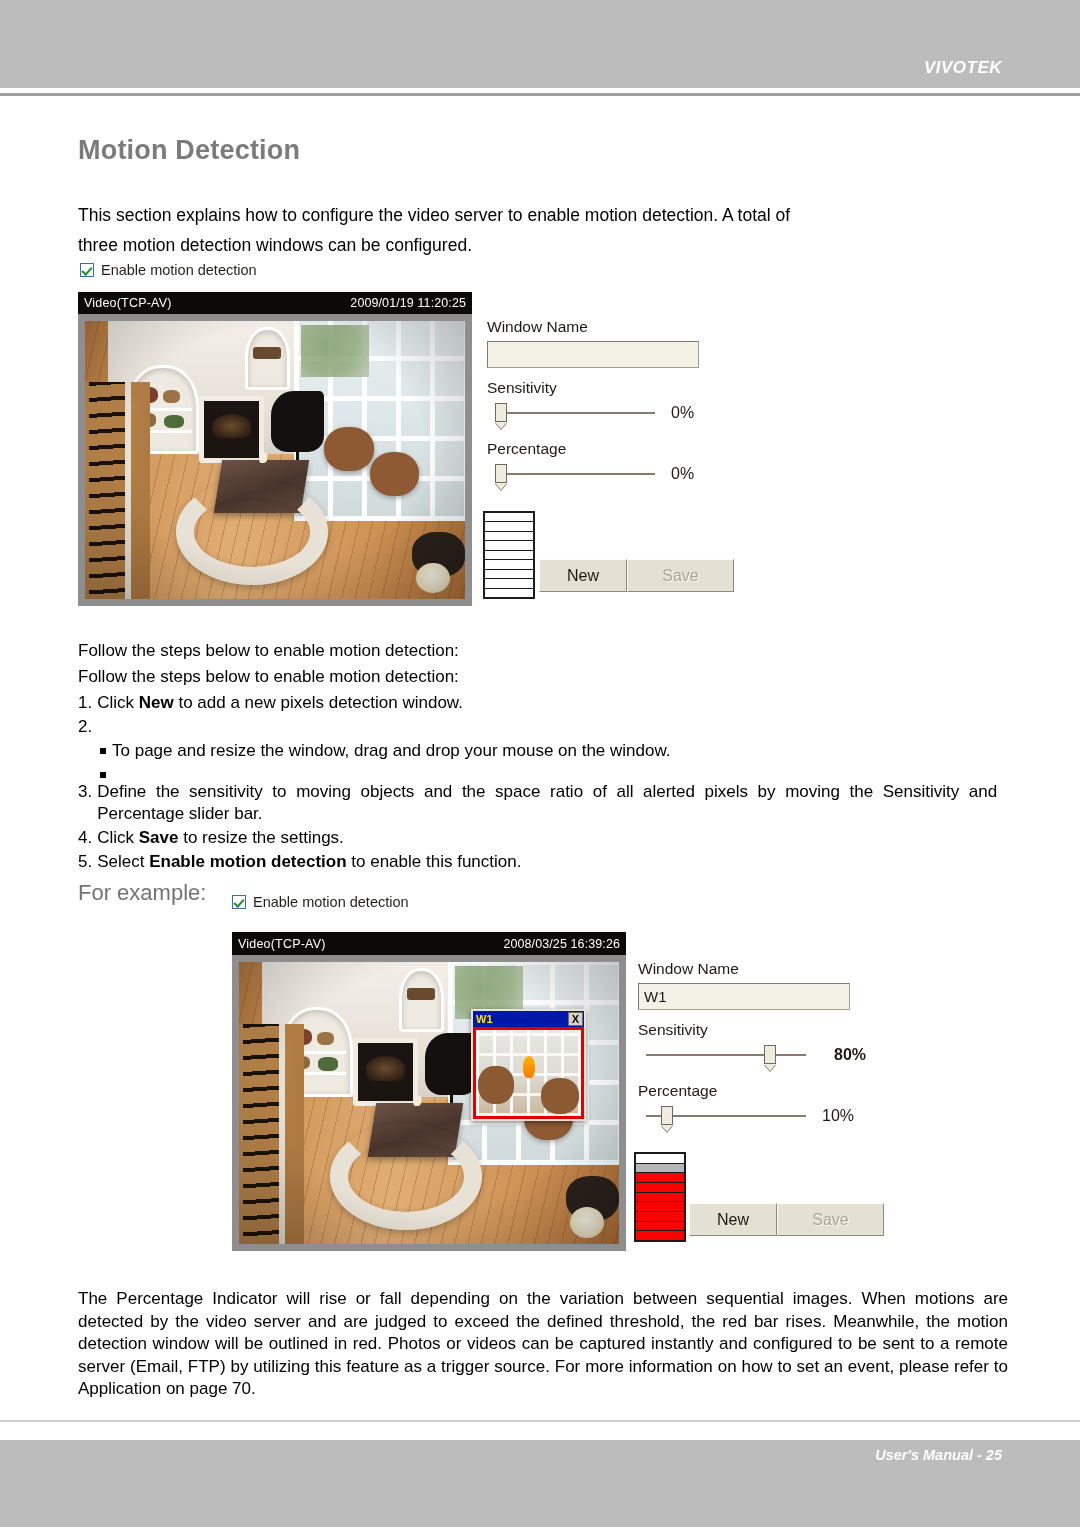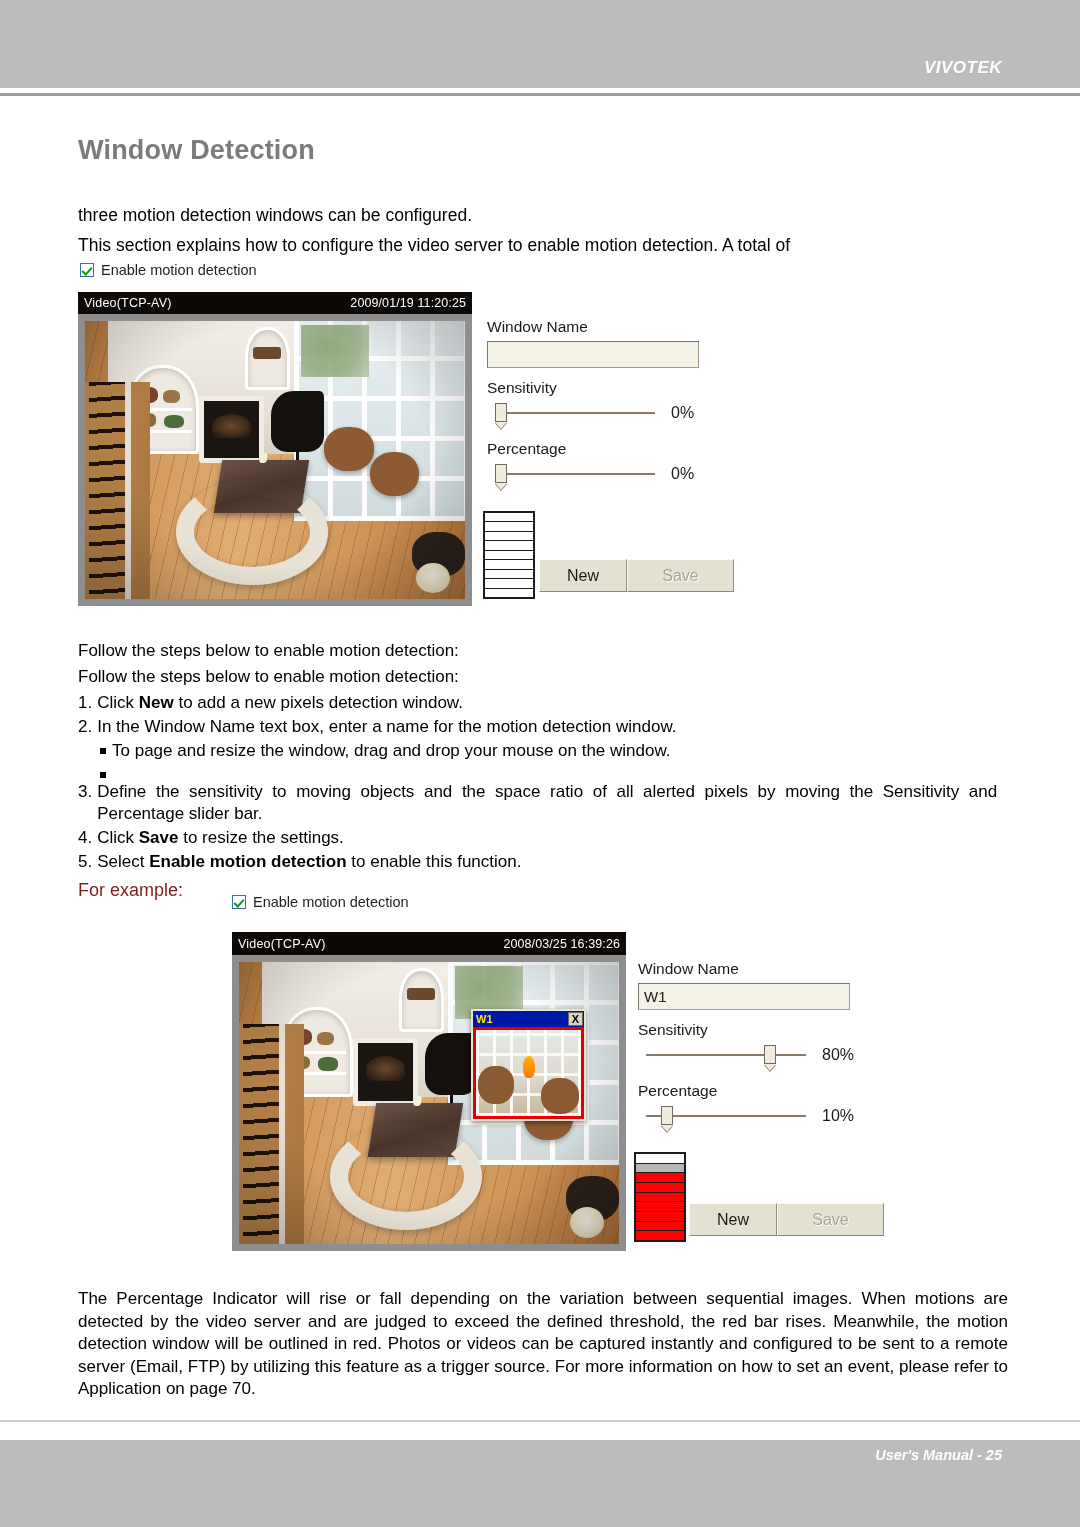--- a/index.html
+++ b/index.html
@@ -303,21 +303,21 @@
   .steps .num { flex:none; }
   .steps .sub { display:flex; gap:6px; margin-left:22px; margin-top:2px; }
   .steps .bullet {
     flex:none; width:6px; height:6px; background:#000; margin-top:8px;
   }
   .steps .just { text-align:justify; }
   .steps b { font-weight:bold; }
 
   .for-example {
     position:absolute; left:78px; top:880px;
-    font-size:18px; color:#7f1d1d;text-align:center;
+    font-size:22px; color:#737373;text-align:center;
   }
 
   .outro {
     position:absolute; left:78px; top:1288px; width:930px;
     font-size:17px; color:#000; line-height:22.5px; text-align:justify;
   }
 
   
   .rule-bot {
     position:absolute; left:0; top:1420px; width:1080px; height:2px;
@@ -332,25 +332,25 @@
     font-size:14.5px; font-style:italic; font-weight:bold; color:#ffffff;
   }
 </style>
 </head>
 <body>
 
 <div class="top-bar"></div>
 <div class="brand">VIVOTEK</div>
 <div class="rule-top"></div>
 
-<div class="page-title">Window Detection</div>
+<div class="page-title">Motion Detection</div>
 
 <div class="intro">
+  <span>This section explains how to configure the video server to enable motion detection. A total of</span>
   <span>three motion detection windows can be configured.</span>
-  <span>This section explains how to configure the video server to enable motion detection. A total of</span>
 </div>
 
 <div class="chk-row one">
   <span class="chk-box"></span>
   <span class="chk-label">Enable motion detection</span>
 </div>
 
 <div class="panel one">
   <div class="vid-wrap">
     <div class="vid-bar" style="width:394px; height:22px;">
@@ -429,21 +429,20 @@
   <div class="lead">Follow the steps below to enable motion detection:</div>
   <div class="lead">Follow the steps below to enable motion detection:</div>
 
   <div class="item">
     <span class="num">1.</span>
     <span><span>Click </span><b>New</b><span> to add a new pixels detection window.</span></span>
   </div>
 
   <div class="item">
     <span class="num">2.</span>
-    <span>In the Window Name text box, enter a name for the motion detection window.</span>
   </div>
 
   <div class="sub">
     <span class="bullet"></span>
     <span>To page and resize the window, drag and drop your mouse on the window.</span>
   </div>
   <div class="sub">
     <span class="bullet"></span>
   </div>
 
@@ -521,21 +520,21 @@
 <div class="form two">
   <div class="f-label">Window Name</div>
   <div class="f-input" style="width:212px;">W1</div>
   <div class="f-gap"></div>
   <div class="f-label">Sensitivity</div>
   <div class="slider-row">
     <div class="slider" style="width:160px; margin-left:8px;">
       <span class="track"></span>
       <span class="thumb" style="left:118px;"></span>
     </div>
-    <span class="pct" style="margin-left:16px;">80%</span>
+    <span class="pct" style="margin-left:28px;font-weight:bold;">80%</span>
   </div>
   <div class="f-gap" style="height:16px;"></div>
   <div class="f-label">Percentage</div>
   <div class="slider-row">
     <div class="slider" style="width:160px; margin-left:8px;">
       <span class="track"></span>
       <span class="thumb" style="left:15px;"></span>
     </div>
     <span class="pct" style="margin-left:16px;">10%</span>
   </div>

